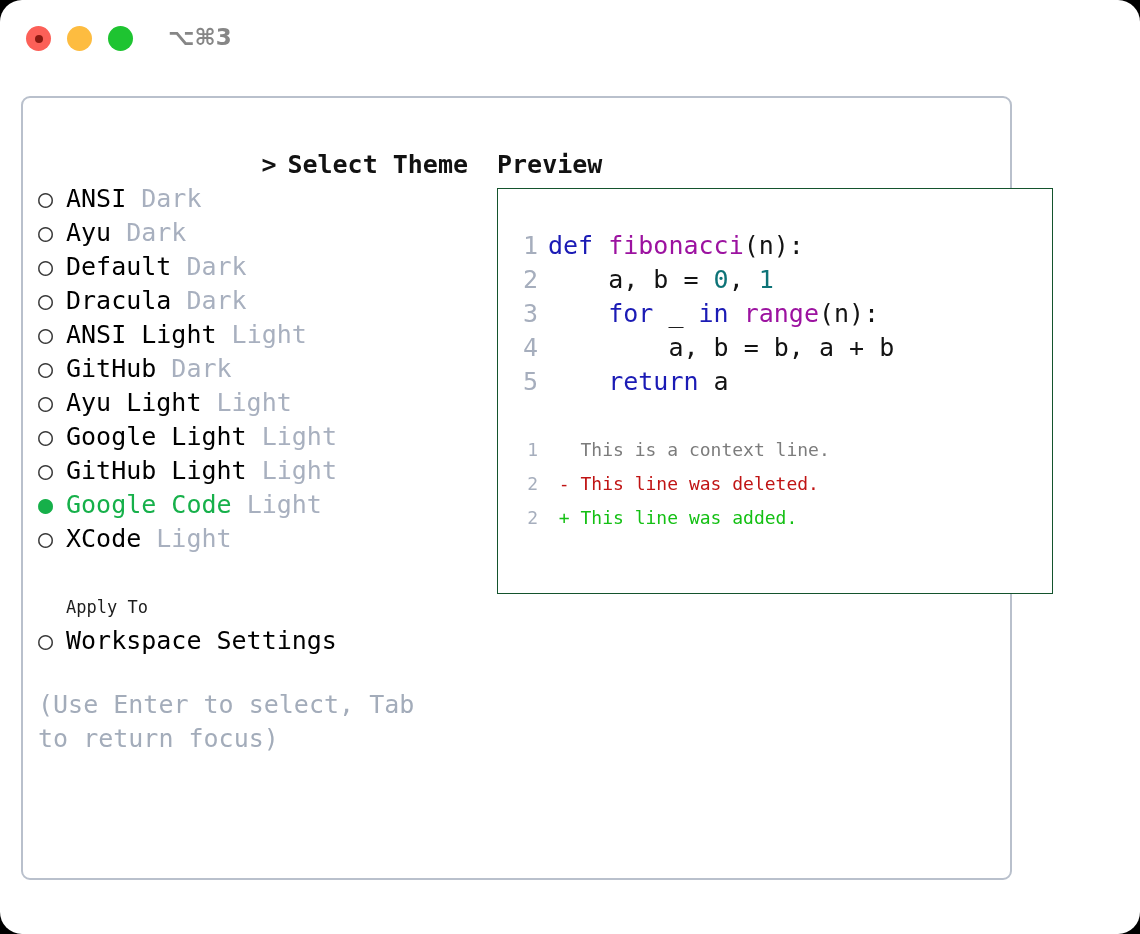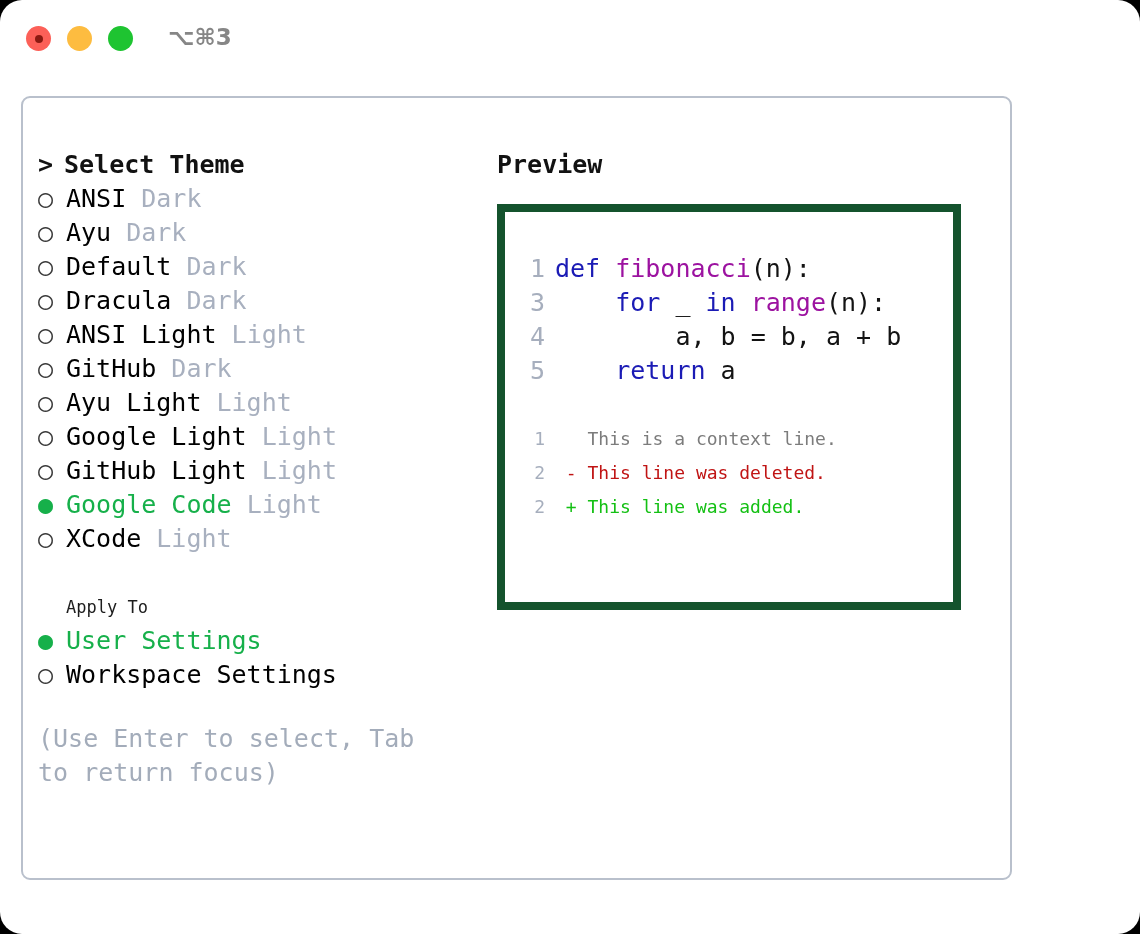--- a/index.html
+++ b/index.html
@@ -92,20 +92,21 @@
     width: 430px;
   }
 
   .list-heading {
     font-size: 25px;
     font-weight: bold;
     color: #121212;
     line-height: 34px;
     height: 34px;
     white-space: pre;
+    text-align: right;
   }
   .list-heading .marker { display: inline-block; width: 26px; }
 
   .apply-heading {
     font-size: 17px;
     font-weight: normal;
     color: #1d1d1d;
     line-height: 34px;
     height: 34px;
     white-space: pre;
@@ -150,24 +151,24 @@
     width: 490px;
   }
   .preview-heading {
     font-size: 25px;
     font-weight: bold;
     color: #121212;
     line-height: 34px;
     height: 34px;
   }
   .preview-box {
-    margin-top: 22px;
-    width: 464px;
+    margin-top: 6px;
+    width: 556px;
     height: 406px;
-    border: 8px solid #14532d;
+    border: 1px solid #14532d;
     box-sizing: border-box;
     background: #ffffff;
     position: relative;
   }
   .code-area {
     position: absolute;
     left: 14px;
     top: 40px;
     right: 8px;
   }
@@ -228,34 +229,34 @@
             <div class="opt-row"><span class="opt-bullet">○ </span><span class="opt-label">GitHub Light </span><span class="opt-cat">Light</span></div>
             <div class="opt-row selected"><span class="opt-bullet">● </span><span class="opt-label">Google Code </span><span class="opt-cat">Light</span></div>
             <div class="opt-row"><span class="opt-bullet">○ </span><span class="opt-label">XCode </span><span class="opt-cat">Light</span></div>
           </div>
 
         <div class="spacer-row"></div>
 
         <div class="apply-heading">Apply To</div>
 
         <div id="apply-list">
-            <div class="opt-row selected"><span class="opt-bullet">● </span><span class="opt-label">User Settings</span></div>
             <div class="opt-row"><span class="opt-bullet">○ </span><span class="opt-label">Workspace Settings</span></div>
           </div>
 
         <div class="hint">(Use Enter to select, Tab to return focus)</div>
       </div>
 
       <div class="right-col">
         <div class="preview-heading">Preview</div>
 
         <div class="preview-box">
           <div class="code-area">
             <div id="code-lines">
                 <div class="code-line"><span class="ln">1</span><span class="tok-kw">def </span><span class="tok-fn">fibonacci</span><span class="tok-plain">(n):</span></div>
+                <div class="code-line"><span class="ln">2</span><span class="tok-plain">    a, b = </span><span class="tok-num">0</span><span class="tok-plain">, </span><span class="tok-num">1</span></div>
                 <div class="code-line"><span class="ln">3</span><span class="tok-plain">    </span><span class="tok-kw">for</span><span class="tok-plain"> _ </span><span class="tok-kw">in</span><span class="tok-plain"> </span><span class="tok-fn">range</span><span class="tok-plain">(n):</span></div>
                 <div class="code-line"><span class="ln">4</span><span class="tok-plain">        a, b = b, a + b</span></div>
                 <div class="code-line"><span class="ln">5</span><span class="tok-plain">    </span><span class="tok-kw">return</span><span class="tok-plain"> a</span></div>
               </div>
             <div class="diff-gap"></div>
             <div id="diff-lines">
                 <div class="diff-line"><span class="ln">1</span><span class="diff-ctx">   This is a context line.</span></div>
                 <div class="diff-line"><span class="ln">2</span><span class="diff-del"> - This line was deleted.</span></div>
                 <div class="diff-line"><span class="ln">2</span><span class="diff-add"> + This line was added.</span></div>
               </div>

